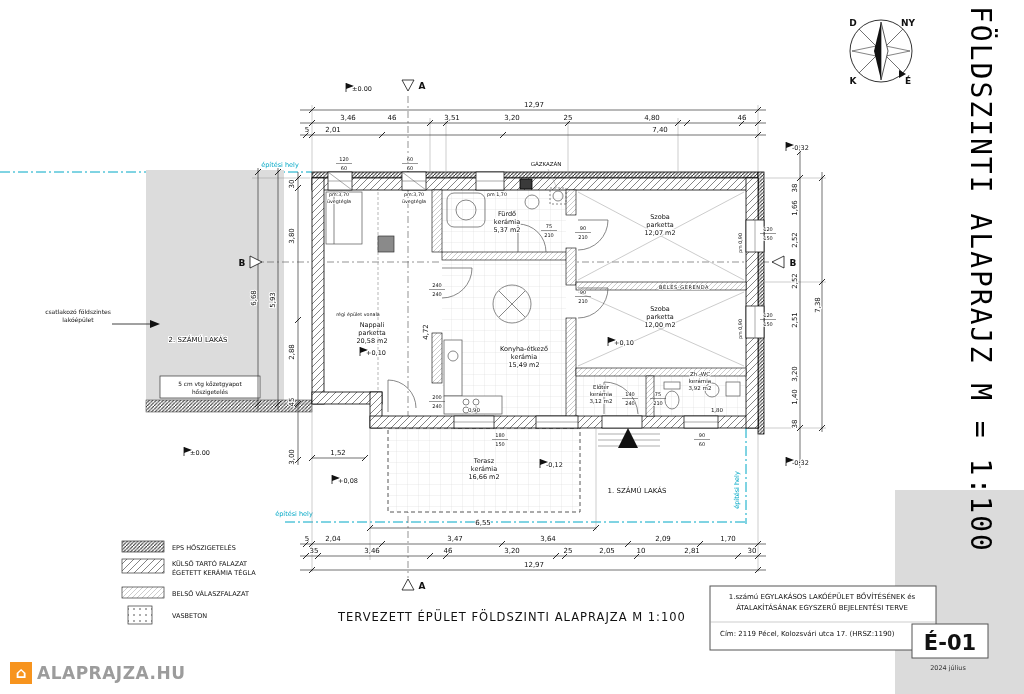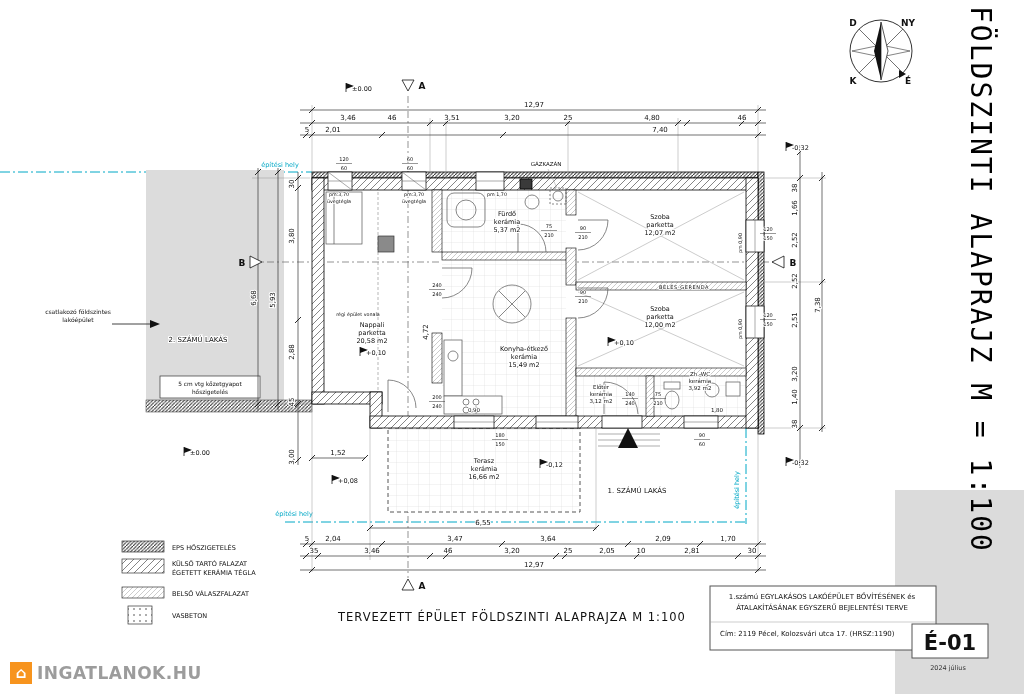--- a/index.html
+++ b/index.html
@@ -438,15 +438,15 @@
     <rect x="912" y="624" width="76" height="34" fill="#fff" stroke="#555" stroke-width="1"></rect>
     <text x="950" y="650" style="font-size:21px;font-weight:bold" text-anchor="middle">É-01</text>
     <text x="948" y="670" style="font-size:6.5px;fill:#333" text-anchor="middle">2024 július</text>
   </g>
 </svg>
 
 <div class="side-title">FÖLDSZINTI ALAPRAJZ  M = 1:100</div>
 
 <div class="logo">
   <div class="logo-box">⌂</div>
-  <div class="logo-text">INGATLANOK.HU</div>
+  <div class="logo-text">ALAPRAJZA.HU</div>
 </div>
 </div>
 
 </body></html>

